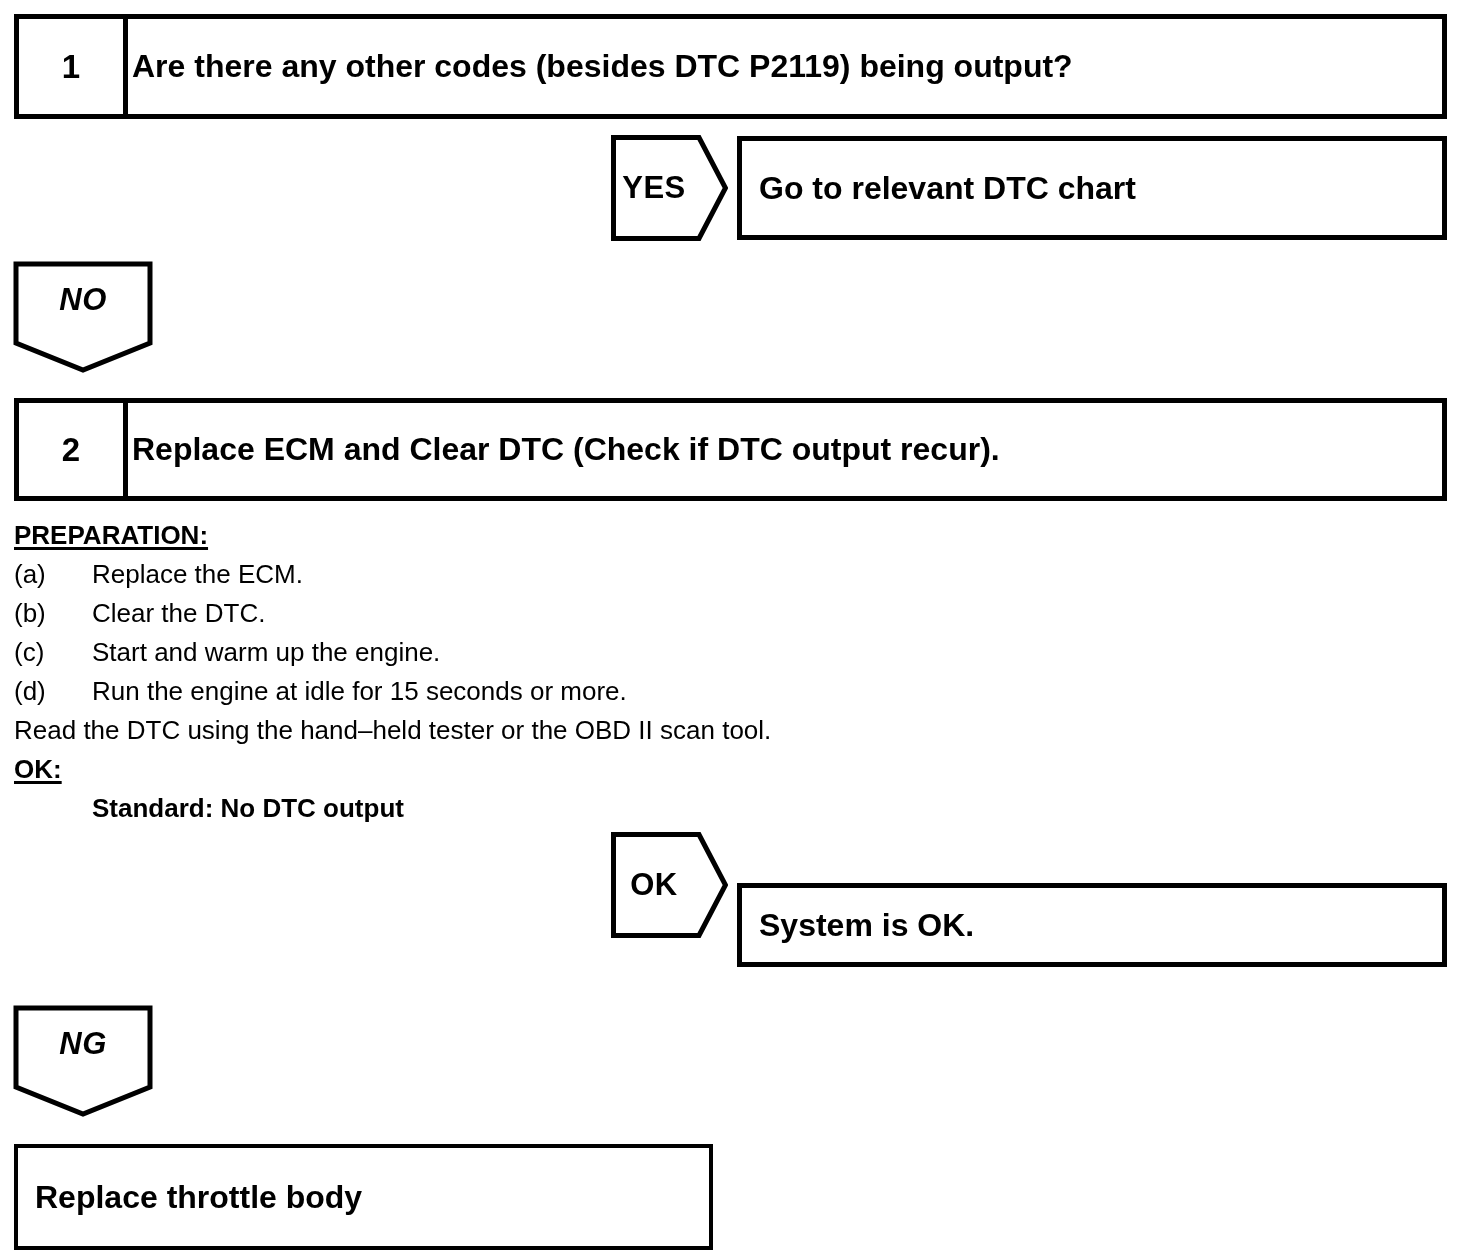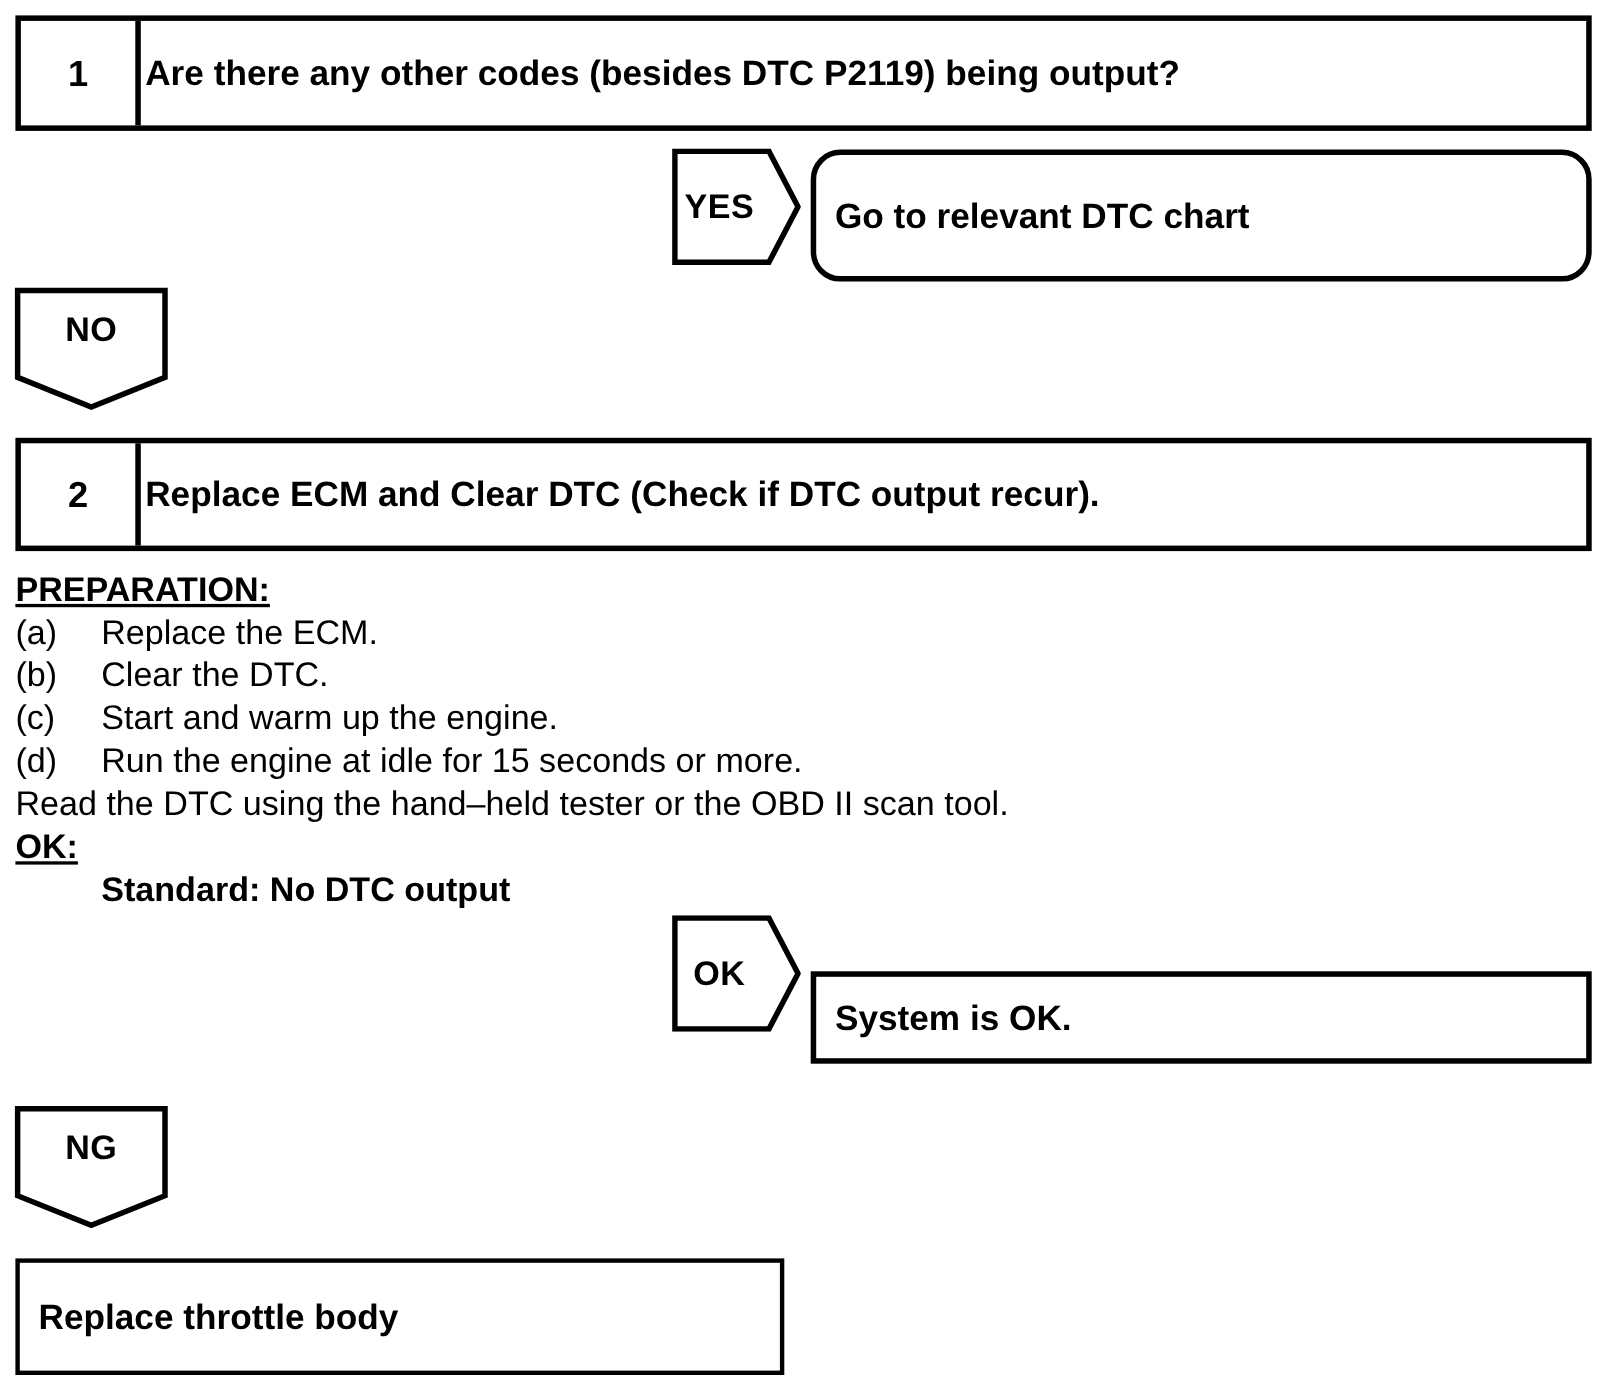--- a/index.html
+++ b/index.html
@@ -111,27 +111,28 @@
     left: 0;
     top: 0;
     width: 100%;
     height: 78px;
     display: flex;
     align-items: center;
     justify-content: center;
     font-size: 31px;
     font-weight: bold;
     letter-spacing: 0.5px;
+    font-style: italic;
   }
 
   
   .text-block {
     position: absolute;
     left: 14px;
-    font-size: 31px;
+    font-size: 26px;
     line-height: 39px;
   }
   .heading {
     font-weight: bold;
     text-decoration: underline;
     text-underline-offset: 3px;
     text-decoration-thickness: 3px;
   }
   .proc-row {
     display: flex;
@@ -161,21 +162,21 @@
     <div class="step-text">Are there any other codes (besides DTC P2119) being output?</div>
   </div>
 
   <div class="arrow-right" style="left:611px; top:135px;">
     <svg viewBox="0 0 117 106" preserveAspectRatio="none">
       <polygon points="2.5,2.5 88,2.5 114.5,53 88,103.5 2.5,103.5" fill="#ffffff" stroke="#000000" stroke-width="5" stroke-linejoin="miter"></polygon>
     </svg>
     <div class="arrow-label">YES</div>
   </div>
 
-  <div class="result-box" style="left:737px; top:136px; width:710px; height:120px;border-radius:27px;">Go to relevant DTC chart</div>
+  <div class="result-box" style="left:737px; top:136px; width:710px; height:104px;">Go to relevant DTC chart</div>
 
   <div class="arrow-down" style="left:13px; top:261px;">
     <svg viewBox="0 0 140 112" preserveAspectRatio="none">
       <polygon points="3,3 137,3 137,82 70,109 3,82" fill="#ffffff" stroke="#000000" stroke-width="5" stroke-linejoin="miter"></polygon>
     </svg>
     <div class="arrow-label">NO</div>
   </div>
 
   <div class="step-box" style="left:14px; top:398px; width:1433px; height:103px;">
     <div class="step-num">2</div>

